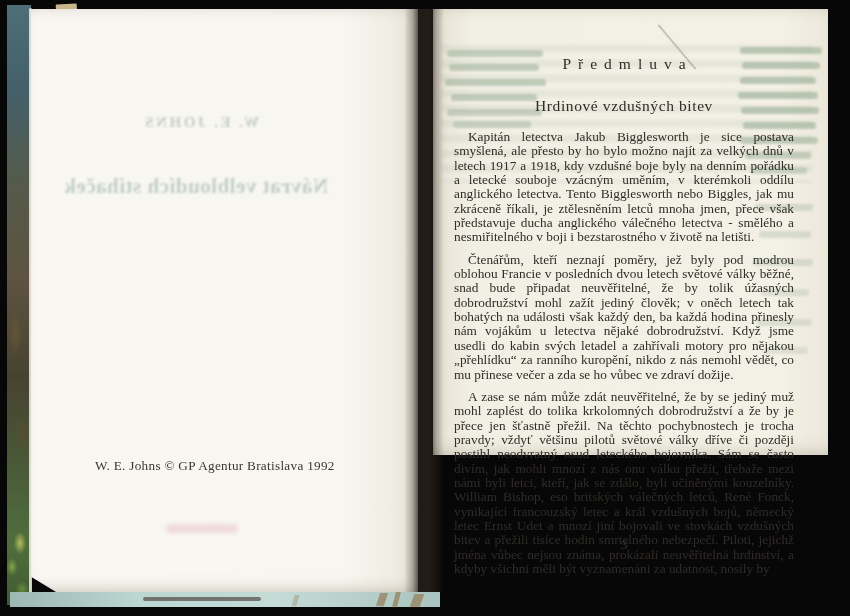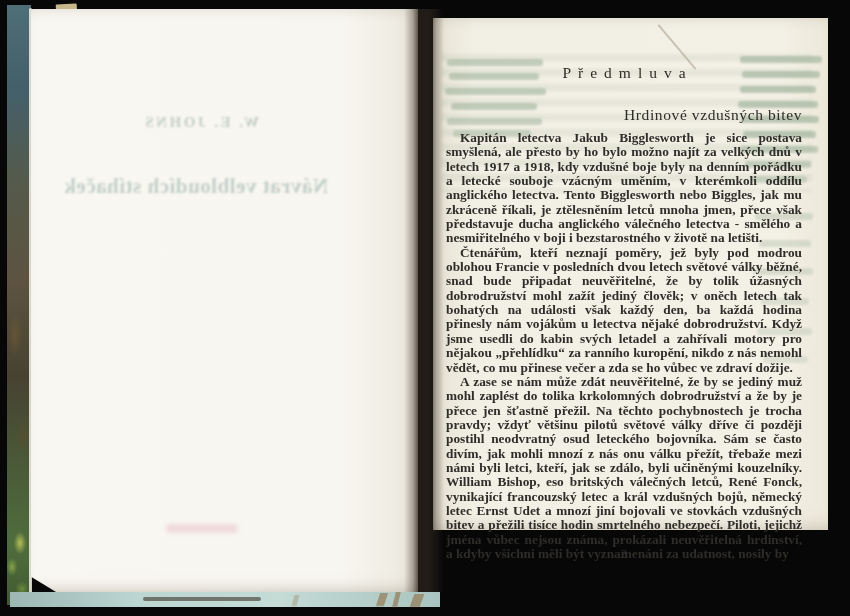--- a/index.html
+++ b/index.html
@@ -28,21 +28,21 @@
     background:#c7b68a;transform:rotate(-3deg);border-radius:1px;
   }
   
   .left-page{
     position:absolute;left:31px;top:9px;width:387px;height:583px;
     background:linear-gradient(90deg,#f9f7f2 0%,#f8f6f0 80%,#efece3 94%,#e2ded2 100%);
     clip-path:polygon(0 0,100% 0,100% 100%,6.5% 100%,0 97.4%);
     box-shadow:inset 0 -12px 16px -12px rgba(125,115,95,.45), inset 0 10px 14px -12px rgba(125,115,95,.3);
   }
   .right-page{
-    position:absolute;left:433px;top:18px;width:395px;height:512px;
+    position:absolute;left:433px;top:9px;width:395px;height:446px;
     background:linear-gradient(90deg,#d9d3c4 0px,#ebe8db 16px,#f2efe4 42px,#f3f0e5 88%,#ece8da 100%);
     box-shadow:inset 0 -14px 18px -14px rgba(120,110,90,.4), inset 0 10px 14px -12px rgba(120,110,90,.28);
   }
   .gutter{
     position:absolute;left:404px;top:9px;width:40px;height:583px;
     background:linear-gradient(90deg,
       rgba(60,50,40,0) 0%, rgba(58,48,38,.35) 22%, rgba(40,33,26,.8) 38%,
       #211c17 50%, rgba(40,33,26,.8) 62%, rgba(58,48,38,.3) 80%, rgba(60,50,40,0) 100%);
   }
   
@@ -73,29 +73,29 @@
   .pink-smudge{
     position:absolute;left:135px;top:515px;width:72px;height:9px;
     background:rgba(214,148,158,.28);filter:blur(2px);border-radius:4px;
   }
   
   .preface-title{
     position:absolute;left:13px;top:46px;width:356px;text-align:center;
     font-size:15.5px;letter-spacing:7px;color:#2e2c28;text-indent:7px;
   }
   .chapter-heading{
-    position:absolute;left:13px;top:88px;width:356px;text-align:right;
+    position:absolute;left:13px;top:88px;width:356px;text-align:center;
     font-size:15.5px;letter-spacing:.6px;color:#2e2c28;
   }
   .body-text{
     position:absolute;left:13px;top:113px;width:356px;
     font-size:13.3px;line-height:14.35px;color:#2f2d29;
     text-align:justify;
   }
-  .body-text p{margin:0;text-indent:14px;font-weight:bold;}
+  .body-text p{margin:8px;text-indent:14px;}
   .page-number{
     position:absolute;left:13px;top:528px;width:356px;text-align:center;
     font-size:13.5px;color:#35332e;
   }
   .showthrough-band{
     position:absolute;left:8px;top:36px;right:16px;height:138px;
     background:repeating-linear-gradient(180deg, rgba(152,172,150,.14) 0 7px, rgba(0,0,0,0) 7px 15px);
     filter:blur(1.6px);
   }
   .st-line{position:absolute;height:7px;border-radius:3px;background:rgba(138,164,138,1);filter:blur(1.3px);}
@@ -110,20 +110,21 @@
 <div class="stage">
 
   <div class="cover-strip"></div>
   <div class="cover-strip-highlight"></div>
   <div class="page-marker"></div>
 
   <div class="left-page">
     <div class="showthrough-author">W. E. JOHNS</div>
     <div class="showthrough-booktitle">Návrat velbloudích stíhaček</div>
     <div class="copyright">
+      <div>W. E. Johns © GP Agentur Bratislava 1992</div>
     </div>
     <div class="pink-smudge"></div>
   </div>
 
   <div class="right-page">
     <div class="showthrough-band"></div>
     <div id="st-lines">
         <div class="st-line" style="left: 307px; top: 38px; width: 82px; opacity: 0.5;"></div>
         <div class="st-line" style="left: 309px; top: 53px; width: 78px; opacity: 0.5;"></div>
         <div class="st-line" style="left: 307px; top: 68px; width: 76px; opacity: 0.5;"></div>

